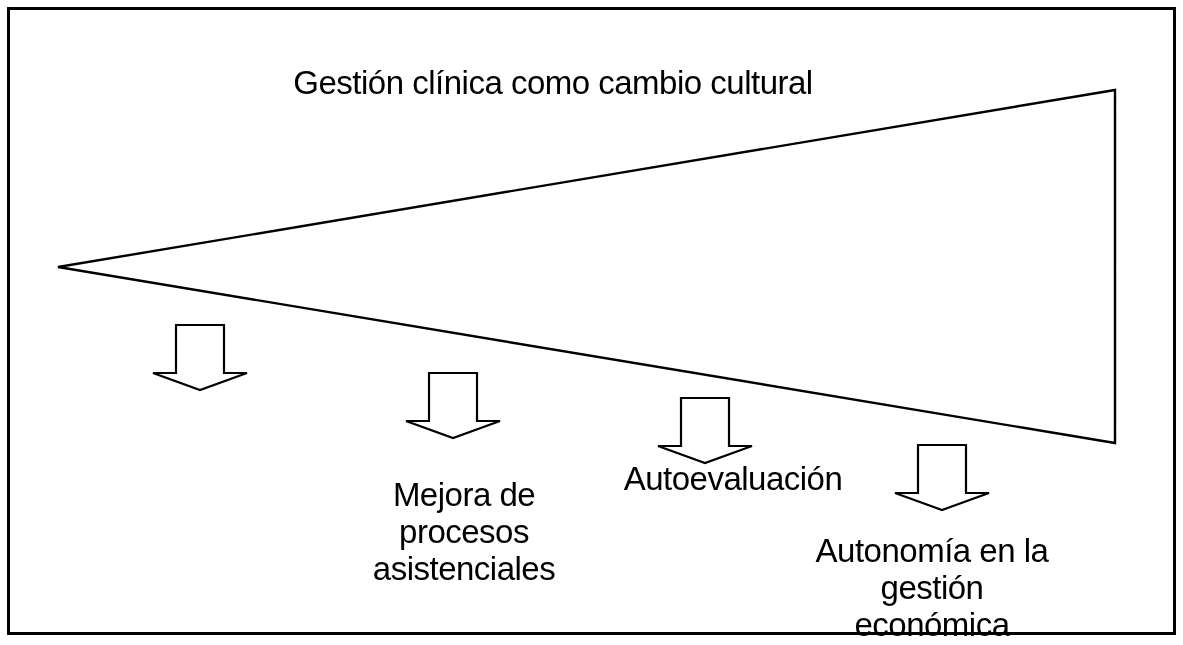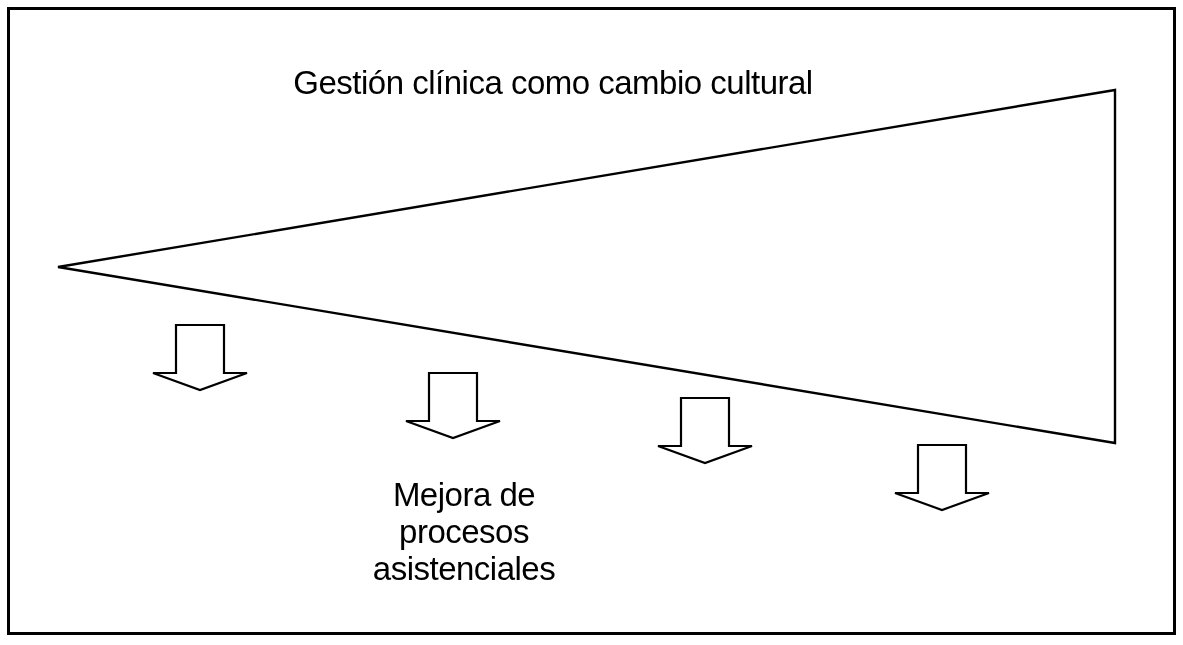--- a/index.html
+++ b/index.html
@@ -78,15 +78,18 @@
   </svg>
 
   <div class="txt title">Gestión clínica como cambio cultural</div>
 
 
 
   <div class="txt lbl-2">Mejora de
 procesos
 asistenciales</div>
 
+  <div class="txt lbl-3">Autoevaluación</div>
 
+  <div class="txt lbl-4">Autonomía en la
+gestión económica</div>
 
 </div>
 
 </body></html>

